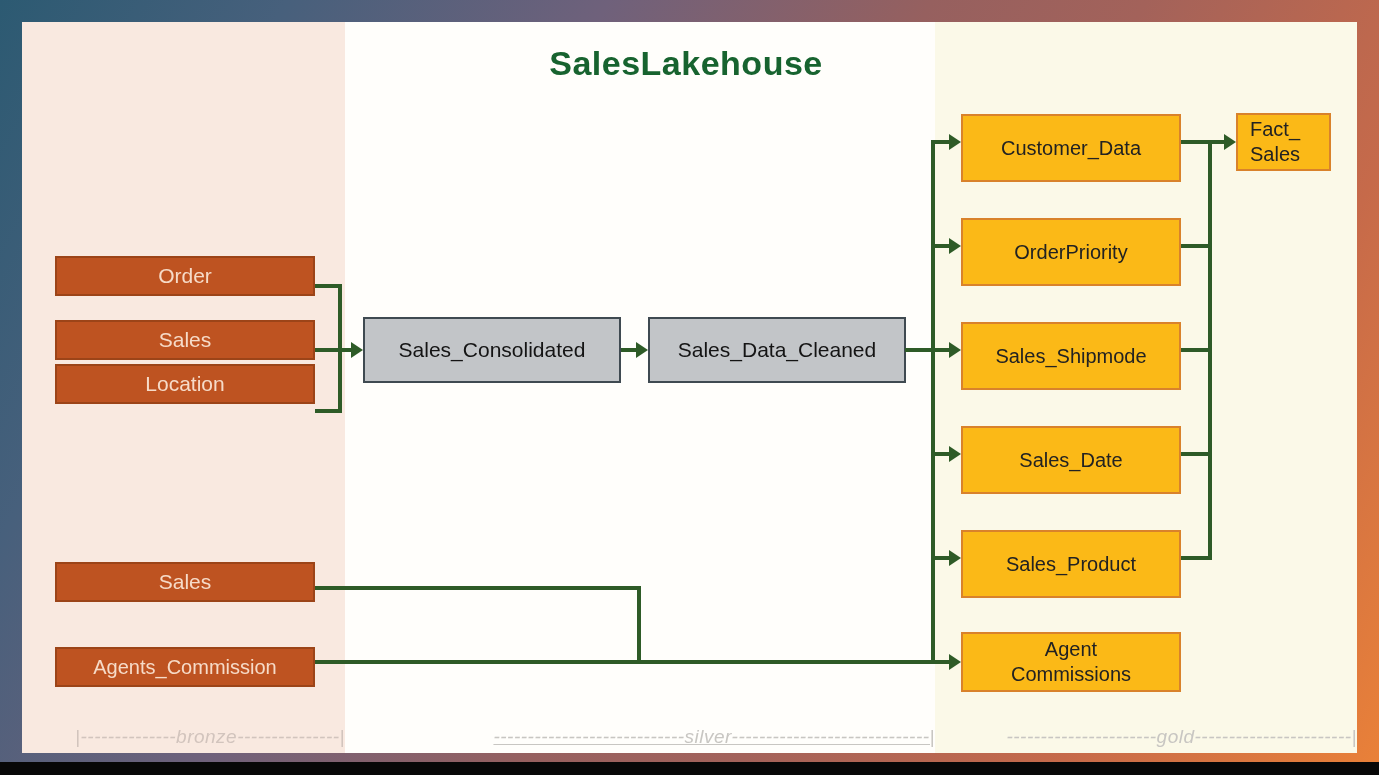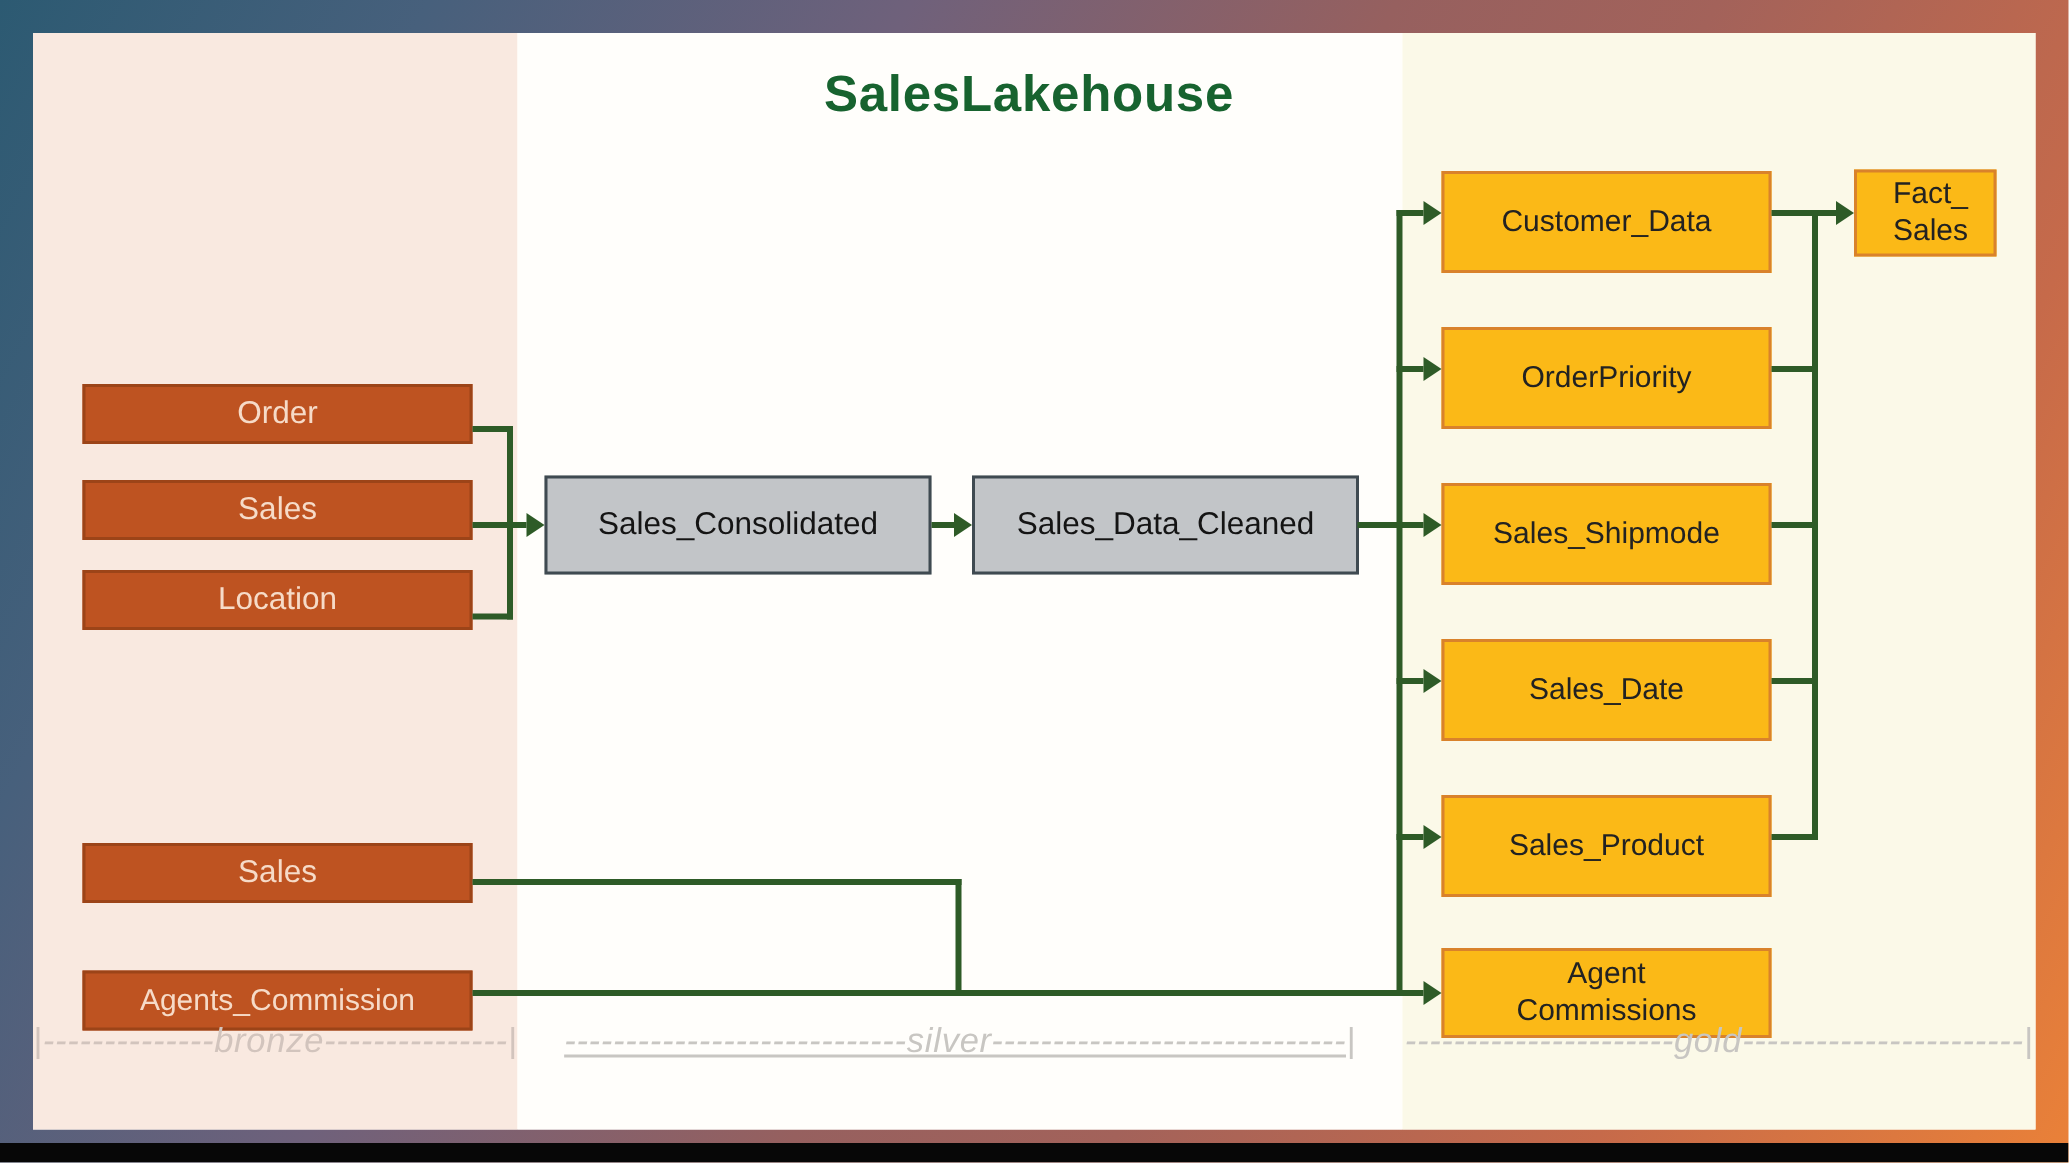--- a/index.html
+++ b/index.html
@@ -39,55 +39,55 @@
   }
   .node.gold-n {
     left: 961px; width: 220px; height: 68px;
     background: #fbb917; border: 2px solid #d9822b;
     color: #222222; font-size: 20px;
   }
   .node.fact {
     left: 1236px; width: 95px; height: 58px; top: 113px;
     background: #fbb917; border: 2px solid #d9822b;
     color: #222222; font-size: 20px;
-    justify-content: flex-start; text-align: left; padding-left: 24px;
+    justify-content: flex-start; text-align: left; padding-left: 12px;
   }
 
   .hline, .vline { position: absolute; background: #2e5b27; }
   .hline { height: 4px; }
   .vline { width: 4px; }
   .arrow {
     position: absolute; width: 0; height: 0;
     border-top: 8px solid transparent; border-bottom: 8px solid transparent;
     border-left: 12px solid #2e5b27;
   }
 
   .ruler {
-    position: absolute; top: 680px; height: 26px; line-height: 26px;
-    font-size: 23px; font-style: italic; color: #c8c6c2;
-    text-align: center; white-space: nowrap; overflow: hidden; letter-spacing: 0.5px;
+    position: absolute; top: 724px; height: 26px; line-height: 26px;
+    font-size: 19px; font-style: italic; color: #c8c6c2;
+    text-align: right; white-space: nowrap; overflow: hidden; letter-spacing: 0.5px;
   }
   .ruler.bronze-r { left: 22px;  width: 323px; color: #d2c4bd; }
   .ruler.silver-r { left: 345px; width: 590px; text-decoration: underline; }
   .ruler.gold-r   { left: 935px; width: 422px; }
 </style>
 </head>
 <body>
 
 <div class="frame"></div>
 <div class="zone bronze"></div>
 <div class="zone silver"></div>
 <div class="zone gold"></div>
 <div class="black-bar"></div>
 
 <div class="title">SalesLakehouse</div>
 
 <div class="node bronze-n" style="top:256px">Order</div>
 <div class="node bronze-n" style="top:320px">Sales</div>
-<div class="node bronze-n" style="top:380px">Location</div>
+<div class="node bronze-n" style="top:364px">Location</div>
 <div class="node bronze-n" style="top:562px">Sales</div>
 <div class="node bronze-n" style="top:647px; font-size:20px">Agents_Commission</div>
 
 <div class="node silver-n" style="left:363px">Sales_Consolidated</div>
 <div class="node silver-n" style="left:648px">Sales_Data_Cleaned</div>
 
 <div class="node gold-n" style="top:114px">Customer_Data</div>
 <div class="node gold-n" style="top:218px">OrderPriority</div>
 <div class="node gold-n" style="top:322px">Sales_Shipmode</div>
 <div class="node gold-n" style="top:426px">Sales_Date</div>

